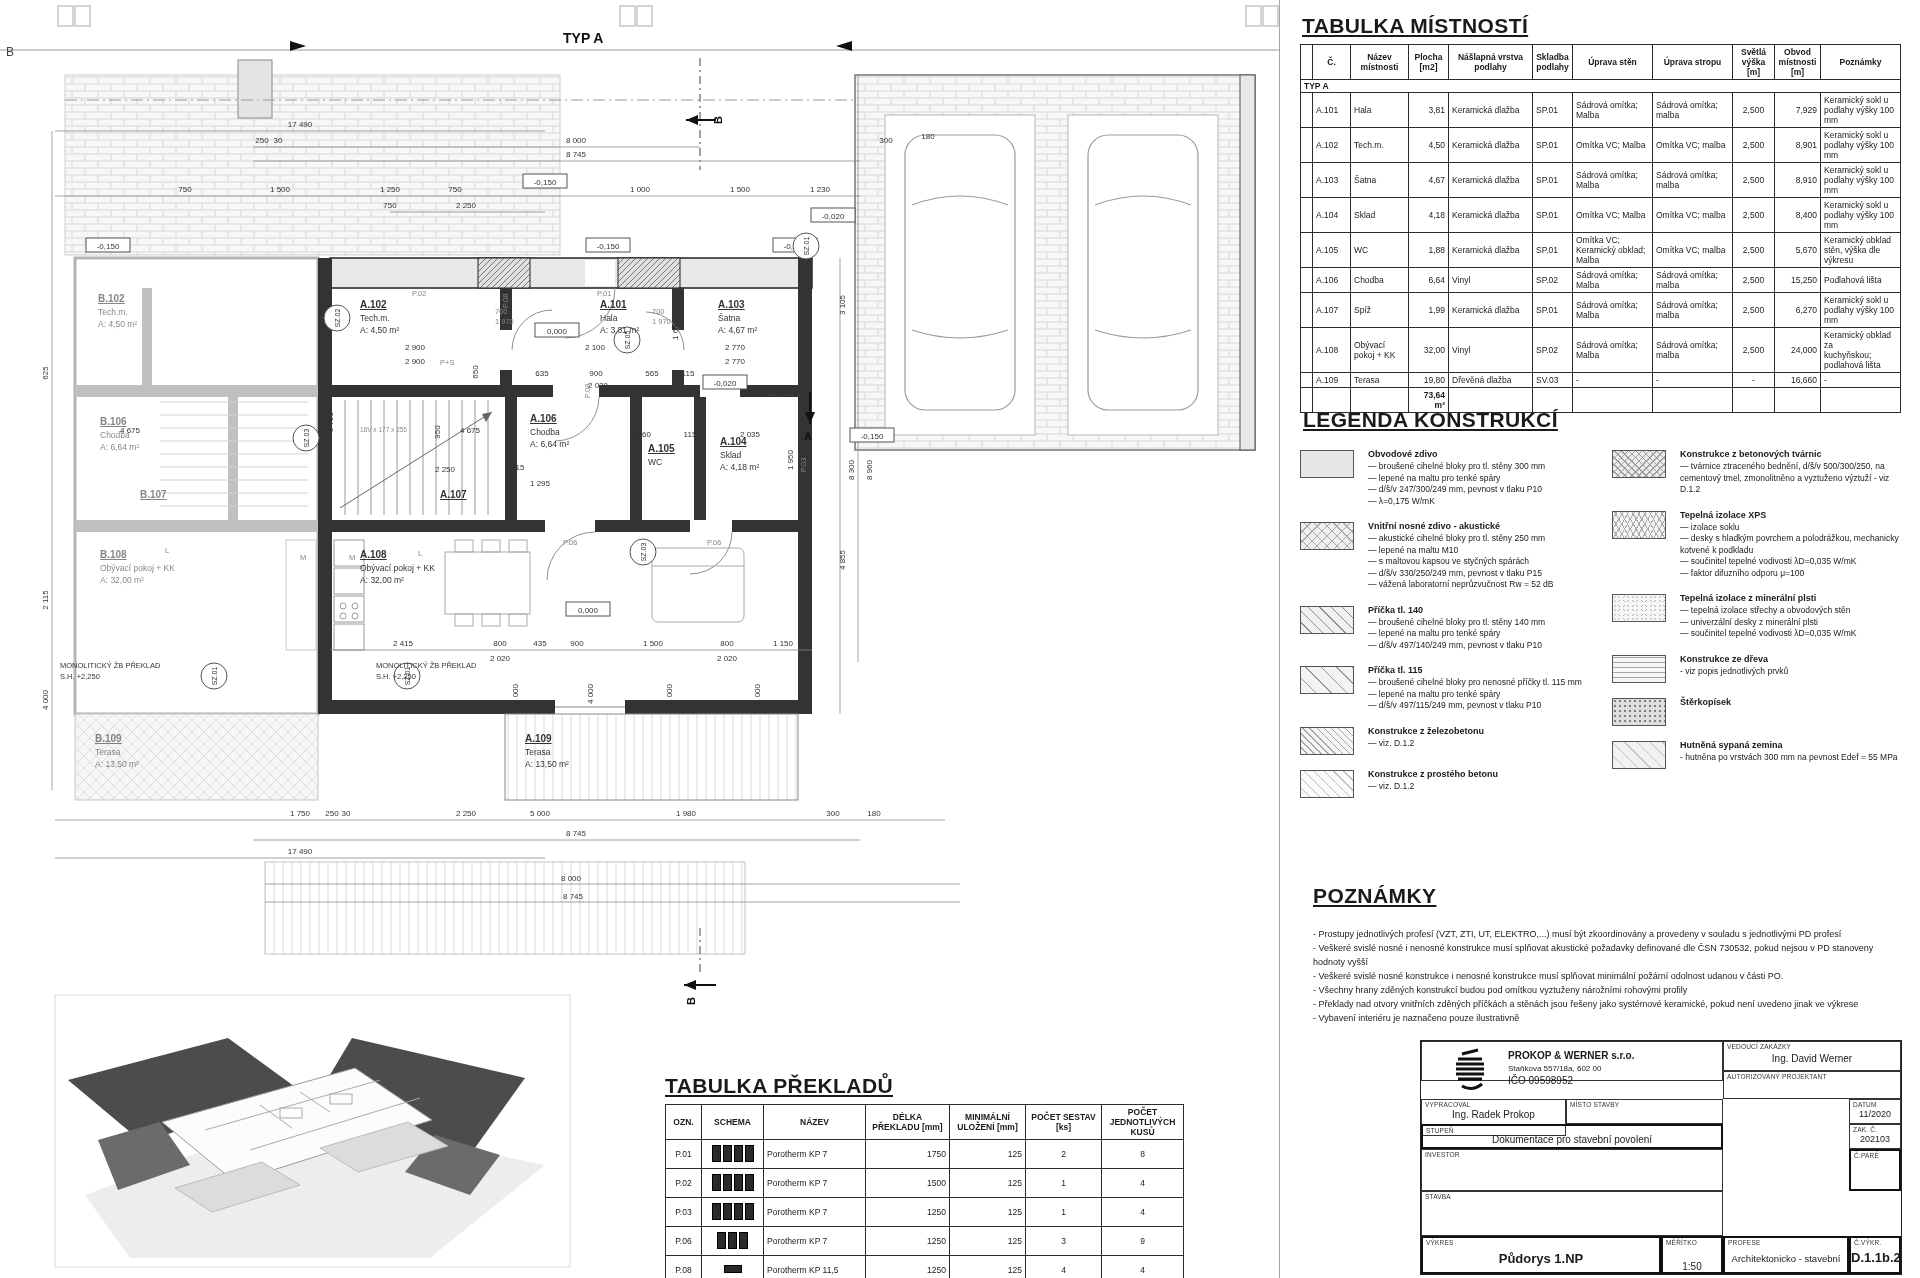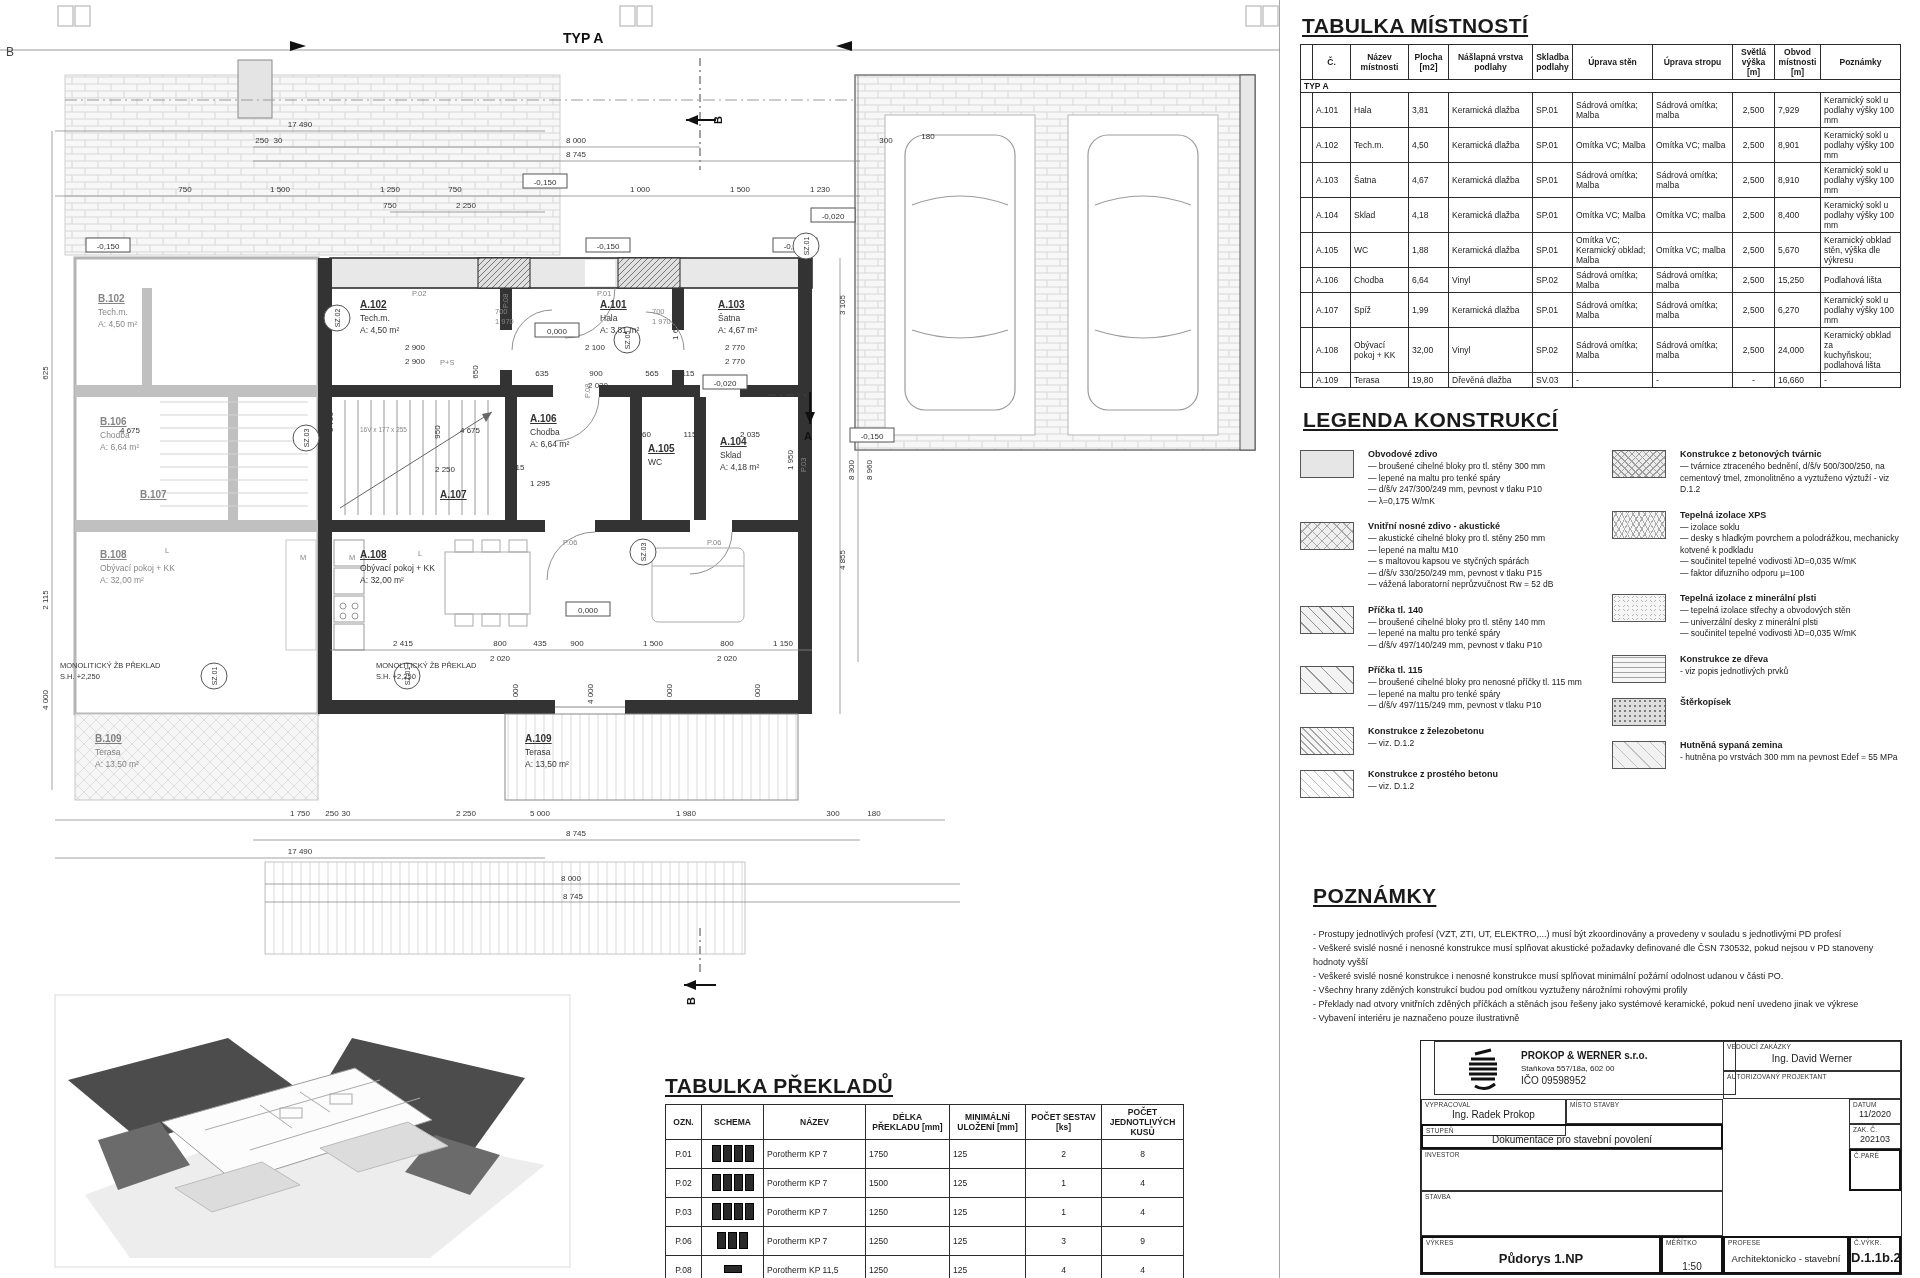--- a/index.html
+++ b/index.html
@@ -5,21 +5,21 @@
   html,body{margin:0;padding:0;background:#fff;}
   body{font-family:"Liberation Sans",sans-serif;color:#1a1a1a;}
   #stage{position:relative;width:1920px;height:1278px;background:#fff;overflow:hidden;}
   .abs{position:absolute;}
   .sec-title{font-size:21px;font-weight:bold;text-decoration:underline;letter-spacing:.4px;white-space:nowrap;}
   
   table.dtable{border-collapse:collapse;table-layout:fixed;background:#fff;}
   table.dtable th,table.dtable td{border:1px solid #2b2b2b;font-size:8.5px;padding:2px 3px;vertical-align:middle;overflow:hidden;}
   table.dtable th{font-weight:bold;text-align:center;white-space:pre-line;}
   table.dtable{border:1.5px solid #2b2b2b;}
-  td.num{text-align:left;margin-top:33px;}
+  td.num{text-align:right;margin-top:33px;}
   td.ctr{text-align:center;}
   tr.group-row td{font-weight:bold;font-size:8.5px;padding:1px 3px;}
   td.total{font-weight:bold;text-align:right;}
   
   table.ltable th{font-size:8.5px;}
   table.ltable td{height:24px;}
   .schema{display:inline-flex;gap:2px;align-items:center;justify-content:center;}
   .schema i{display:inline-block;width:7px;height:15px;background:#2a2a2a;border:1px solid #000;}
   .schema i.flat{width:16px;height:6px;}
   
@@ -660,20 +660,33 @@
           <td style="white-space: pre-line;">Terasa</td>
           <td class="num" style="white-space: pre-line;">19,80</td>
           <td style="white-space: pre-line;">Dřevěná dlažba</td>
           <td style="white-space: pre-line;">SV.03</td>
           <td style="white-space: pre-line;">-</td>
           <td style="white-space: pre-line;">-</td>
           <td class="ctr" style="white-space: pre-line;">-</td>
           <td class="num" style="white-space: pre-line;">16,660</td>
           <td style="white-space: pre-line;">-</td>
         </tr>
+        <tr>
+          <td></td>
+          <td></td>
+          <td></td>
+          <td class="total">73,64 m²</td>
+          <td></td>
+          <td></td>
+          <td></td>
+          <td></td>
+          <td></td>
+          <td></td>
+          <td></td>
+        </tr>
       </tbody>
   </table>
 
   <div class="abs sec-title" style="left:1303px;top:408px">LEGENDA KONSTRUKCÍ</div>
   <div id="legend-left" class="abs" style="left:1300px;top:448px;width:302px">
       <div class="legend-item">
         <div class="swatch pat-plain"></div>
         <div class="legend-text">
           <div class="legend-title">Obvodové zdivo</div>
           <div>— broušené cihelné bloky pro tl. stěny 300 mm</div>
@@ -876,21 +889,21 @@
           <td class="">Porotherm KP 11,5</td>
           <td class="num">1250</td>
           <td class="num">125</td>
           <td class="ctr">4</td>
           <td class="ctr">4</td>
         </tr>
       </tbody>
   </table>
 
   <div id="tblock" class="abs" style="left:1420px;top:1040px;width:480px;height:233px">
-    <div class="cell" style="left:13px;top:0;width:302px;height:54px">
+    <div class="cell" style="left:0;top:0;width:302px;height:40px">
       <svg width="46" height="46" style="position:absolute;left:26px;top:6px" viewBox="0 0 46 46">
         <path d="M14 6 L30 2 M10 11 H34 M8 16 H36 M8 21 H36 M8 26 H36 M10 31 H34 M14 38 Q24 44 34 36" stroke="#111" stroke-width="3" fill="none"></path>
       </svg>
       <div style="position:absolute;left:86px;top:8px;font-size:10px;font-weight:bold">PROKOP &amp; WERNER s.r.o.</div>
       <div style="position:absolute;left:86px;top:22px;font-size:8px">Staňkova 557/18a, 602 00</div>
       <div style="position:absolute;left:86px;top:33px;font-size:10px">IČO 09598952</div>
     </div>
     <div class="cell" style="left:302px;top:0;width:178px;height:30px">
       <span class="lbl">VEDOUCÍ ZAKÁZKY</span>
       <div class="val" style="top:11px">Ing. David Werner</div>

